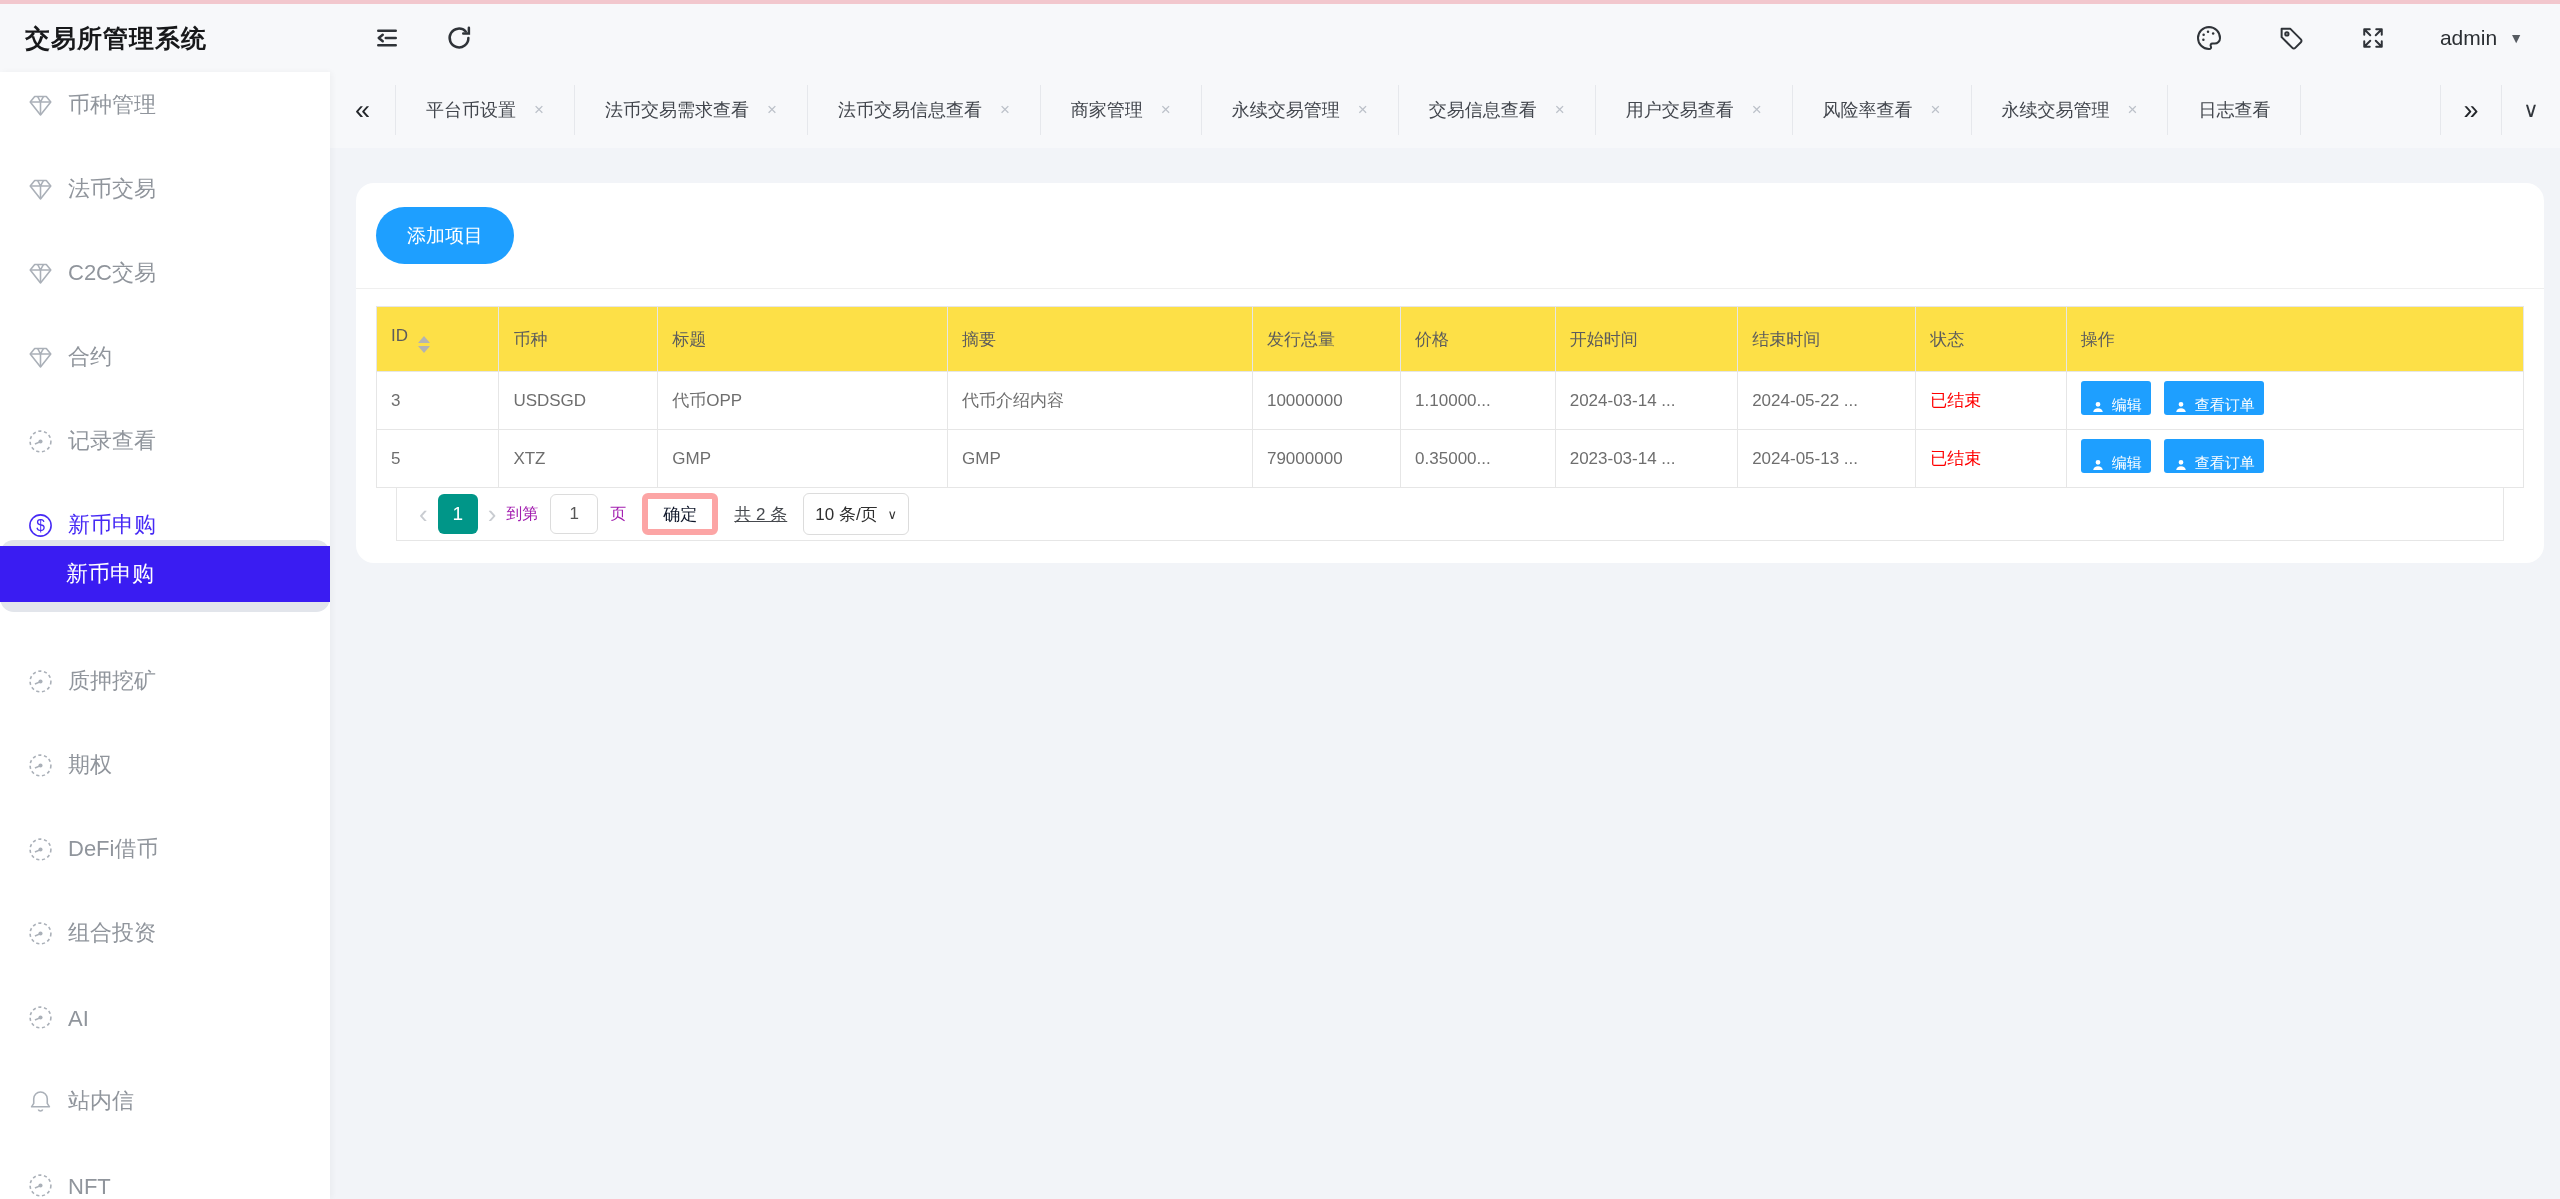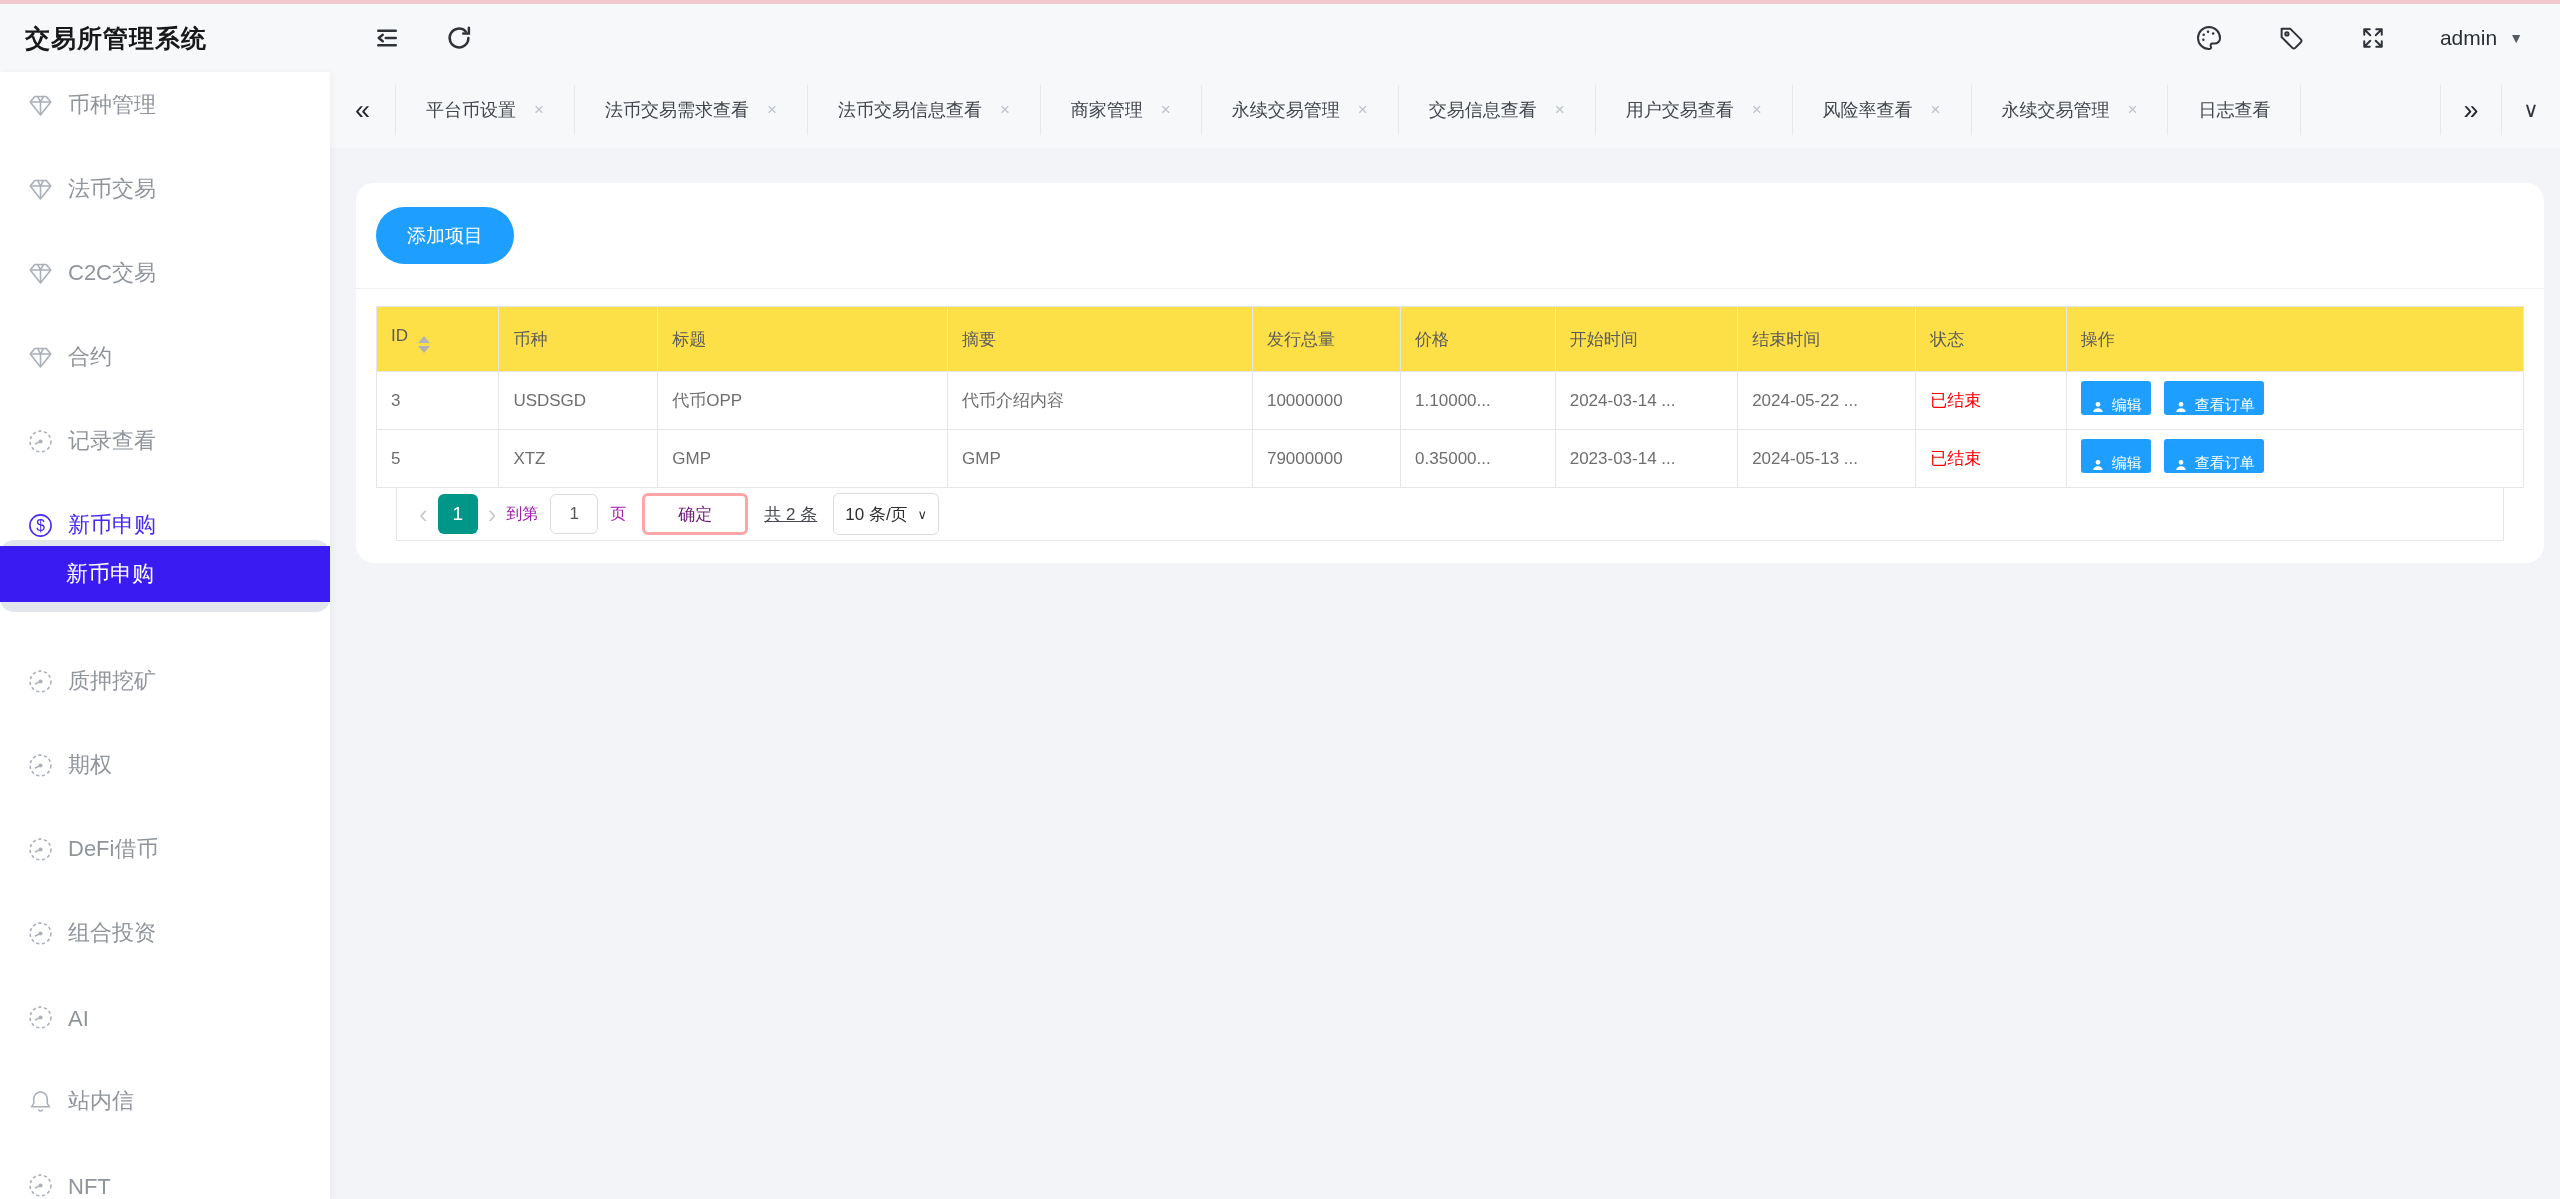--- a/index.html
+++ b/index.html
@@ -55,21 +55,21 @@
   .status { color:var(--red); }
   .act-btn { display:inline-flex; align-items:flex-end; height:34px; padding:0 9px; margin-right:13px; border:none; border-radius:3px;
     background:var(--blue); color:#fff; font-size:15px; cursor:pointer; }
   .act-btn svg { width:16px; height:16px; margin-right:6px; }
   
   .pagebar { margin:0 20px; border:1px solid #e6e6e6; border-top:none; height:53px; display:flex; align-items:center; padding-left:12px; }
   .pg-prev,.pg-next { background:none; border:none; color:#c9ccd1; font-size:26px; cursor:pointer; padding:0 10px; }
   .pg-cur { width:40px; height:40px; border:none; border-radius:6px; background:var(--teal); color:#fff; font-size:19px; cursor:pointer; }
   .pg-text { color:#a21caf; font-size:16px;font-family:Liberation Mono, monospace; }
   .pg-input { width:48px; height:40px; margin:0 12px; border:1px solid #dcdcdc; border-radius:6px; text-align:center; font-size:17px; color:#555; }
-  .pg-ok { height:42px; margin:0 16px; padding:0 33px; background:#fff; border:3px solid #fca5a5; border-radius:6px; font-size:17px; color:#701a75; cursor:pointer; }
+  .pg-ok { height:42px; margin:0 16px; padding:0 15px; background:#fff; border:6px solid #fca5a5; border-radius:6px; font-size:17px; color:#0f172a; cursor:pointer; }
   .pg-total { color:#46494e; font-size:17px; margin-right:16px;text-decoration:underline; }
   .pg-size { height:42px; border:1px solid #dcdcdc; border-radius:6px; display:flex; align-items:center; padding:0 11px; font-size:17px; color:#2f2f2f; cursor:pointer; }
   .pg-size .sel-caret { margin-left:10px; font-size:13px; color:#333; }
 </style>
 </head>
 <body>
 
 <div class="top-line"></div>
 
 <div class="header">

